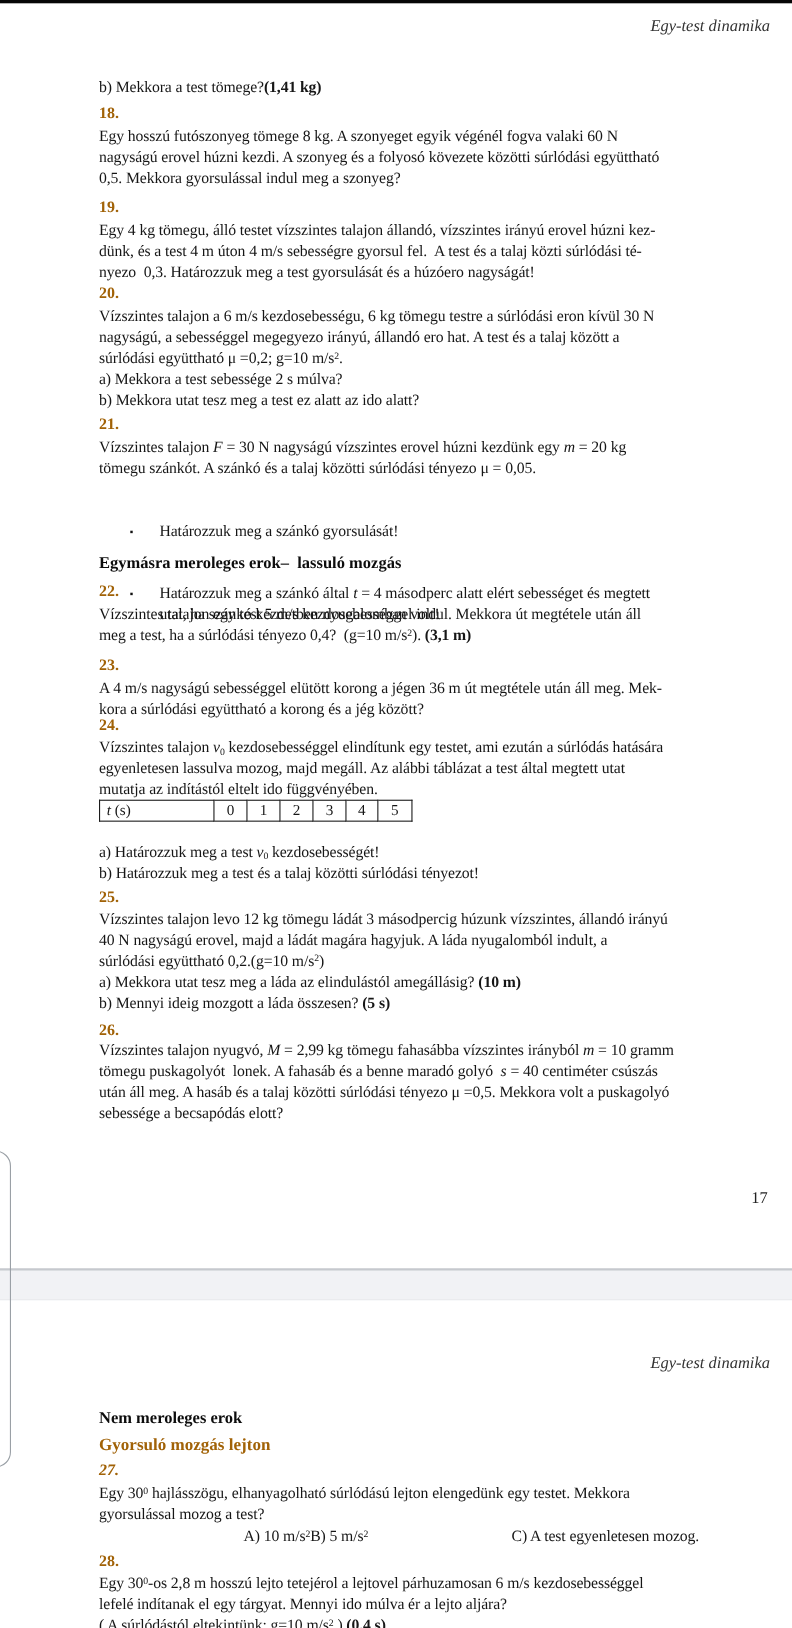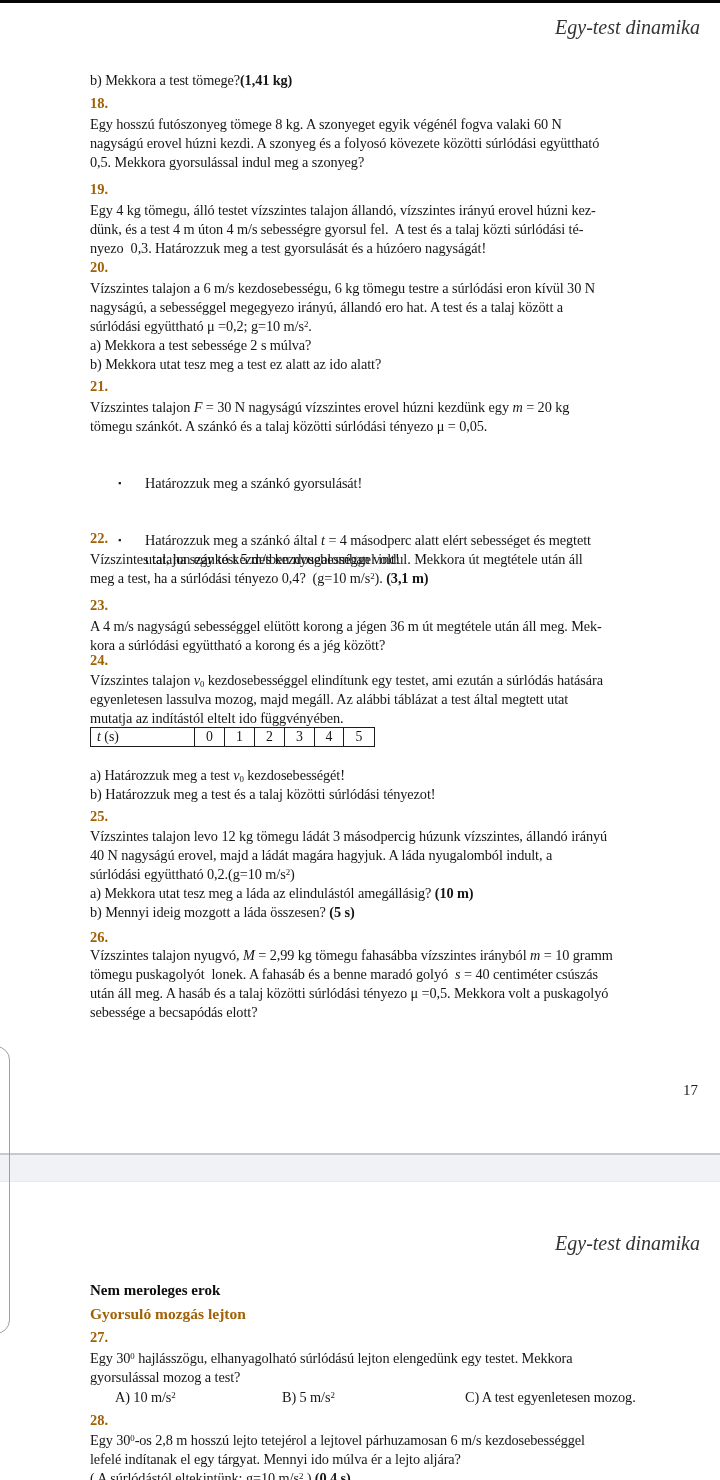--- a/index.html
+++ b/index.html
@@ -2,39 +2,39 @@
 <html><head>
 <meta charset="utf-8">
 <style>
   html,body{margin:0;padding:0;background:#fff;}
   .screen{
     position:relative;width:720px;height:1480px;overflow:hidden;background:#ffffff;
     font-family:"Liberation Serif","DejaVu Serif",serif;
   }
   .abs{position:absolute;}
   .top-bar{top:0;left:0;width:720px;height:3px;background:#060606;}
-  .running-header{font-style:italic;font-size:20px;color:#333;}
+  .running-header{font-style:italic;font-size:15px;color:#333;}
   .txt{font-size:14.3px;line-height:19px;color:#161616;white-space:pre;letter-spacing:-0.1px;}
   .num{font-weight:700;font-size:14.5px;line-height:18px;color:#a16207;}
   .section-heading{font-weight:700;font-size:15px;color:#0d0d0d;white-space:pre;}
   .section-heading-italic{font-weight:700;font-size:15.5px;color:#a16207;white-space:pre;}
   .bd{font-weight:700;}
   .it{font-style:italic;}
   sup{font-size:0.62em;line-height:0;position:relative;top:-0.45em;vertical-align:baseline;}
   sub{font-size:0.62em;line-height:0;position:relative;top:0.25em;vertical-align:baseline;}
   .bullet-row{display:flex;align-items:flex-start;}
   .bullet-marker{width:27px;font-size:9px;line-height:19px;color:#111;flex:0 0 27px;}
   .page-number{font-size:15px;color:#222;}
   .page-separator{top:1153px;left:0;width:720px;height:26px;background:#f1f2f5;border-top:2px solid #c6c9ce;border-bottom:1px solid #e9eaee;}
   .page-edge{top:1046px;left:-26px;width:34px;height:286px;border:1.5px solid #9aa0a6;border-radius:14px;background:transparent;}
   table.data-table{border-collapse:collapse;table-layout:fixed;background:#fff;}
   table.data-table td{border:1px solid #1c1c1c;font-size:13.8px;height:18px;padding:0;text-align:center;color:#161616;}
   table.data-table td.rowhead{text-align:left;padding-left:6px;}
   .options-row{display:flex;}
-  .opt-a{width:167px;}
+  .opt-a{width:167px;text-align:right;}
   .opt-b{width:183px;}
 </style>
 </head>
 <body>
 
 <div class="screen">
 
   <div class="abs top-bar"></div>
 
   <div class="abs running-header" style="top:16px;right:20px;">Egy-test dinamika</div>
@@ -66,20 +66,21 @@
       <span class="bullet-marker">▪</span>
       <span><span>Határozzuk meg a szánkó gyorsulását!</span></span>
     </div>
     <div class="bullet-row">
       <span class="bullet-marker">▪</span>
       <span><span>Határozzuk meg a szánkó által </span><span class="it">t</span><span> = 4 másodperc alatt elért sebességet és megtett
 utat, ha szánkó kezdetben nyugalomban volt!</span></span>
     </div>
   </div>
 
+  <div class="abs section-heading" style="top:504px;left:90px;">Egymásra meroleges erok–  lassuló mozgás</div>
 
   <div class="abs num" style="top:529px;left:90px;">22.</div>
   <div class="abs txt" style="top:550px;left:90px;"><span>Vízszintes talajon egy test 5 m/s kezdosebességgel indul. Mekkora út megtétele után áll
 meg a test, ha a súrlódási tényezo 0,4?  (g=10 m/s</span><sup>2</sup><span>). </span><span class="bd">(3,1 m)</span></div>
 
   <div class="abs num" style="top:596px;left:90px;">23.</div>
   <div class="abs txt" style="top:617px;left:90px;"><span>A 4 m/s nagyságú sebességgel elütött korong a jégen 36 m út megtétele után áll meg. Mek-
 kora a súrlódási együttható a korong és a jég között?</span></div>
 
   <div class="abs num" style="top:651px;left:90px;">24.</div>
@@ -129,21 +130,21 @@
   <div class="abs page-number" style="top:1082px;right:22px;">17</div>
 
   <div class="abs page-separator"></div>
   <div class="abs page-edge"></div>
 
   <div class="abs running-header" style="top:1232px;right:20px;">Egy-test dinamika</div>
 
   <div class="abs section-heading" style="top:1282px;left:90px;">Nem meroleges erok</div>
   <div class="abs section-heading-italic" style="top:1305px;left:90px;">Gyorsuló mozgás lejton</div>
 
-  <div class="abs num" style="top:1328px;left:90px;">27.</div>
+  <div class="abs num" style="top:1328px;left:90px;font-style:italic;">27.</div>
   <div class="abs txt" style="top:1349px;left:90px;"><span>Egy 30</span><sup>0</sup><span> hajlásszögu, elhanyagolható súrlódású lejton elengedünk egy testet. Mekkora
 gyorsulással mozog a test?</span></div>
   <div class="abs txt options-row" style="top:1388px;left:115px;">
     <span class="opt-a"><span>A) 10 m/s</span><sup>2</sup></span>
     <span class="opt-b"><span>B) 5 m/s</span><sup>2</sup></span>
     <span><span>C) A test egyenletesen mozog.</span></span>
   </div>
 
   <div class="abs num" style="top:1411px;left:90px;">28.</div>
   <div class="abs txt" style="top:1431px;left:90px;"><span>Egy 30</span><sup>0</sup><span>-os 2,8 m hosszú lejto tetejérol a lejtovel párhuzamosan 6 m/s kezdosebességgel

